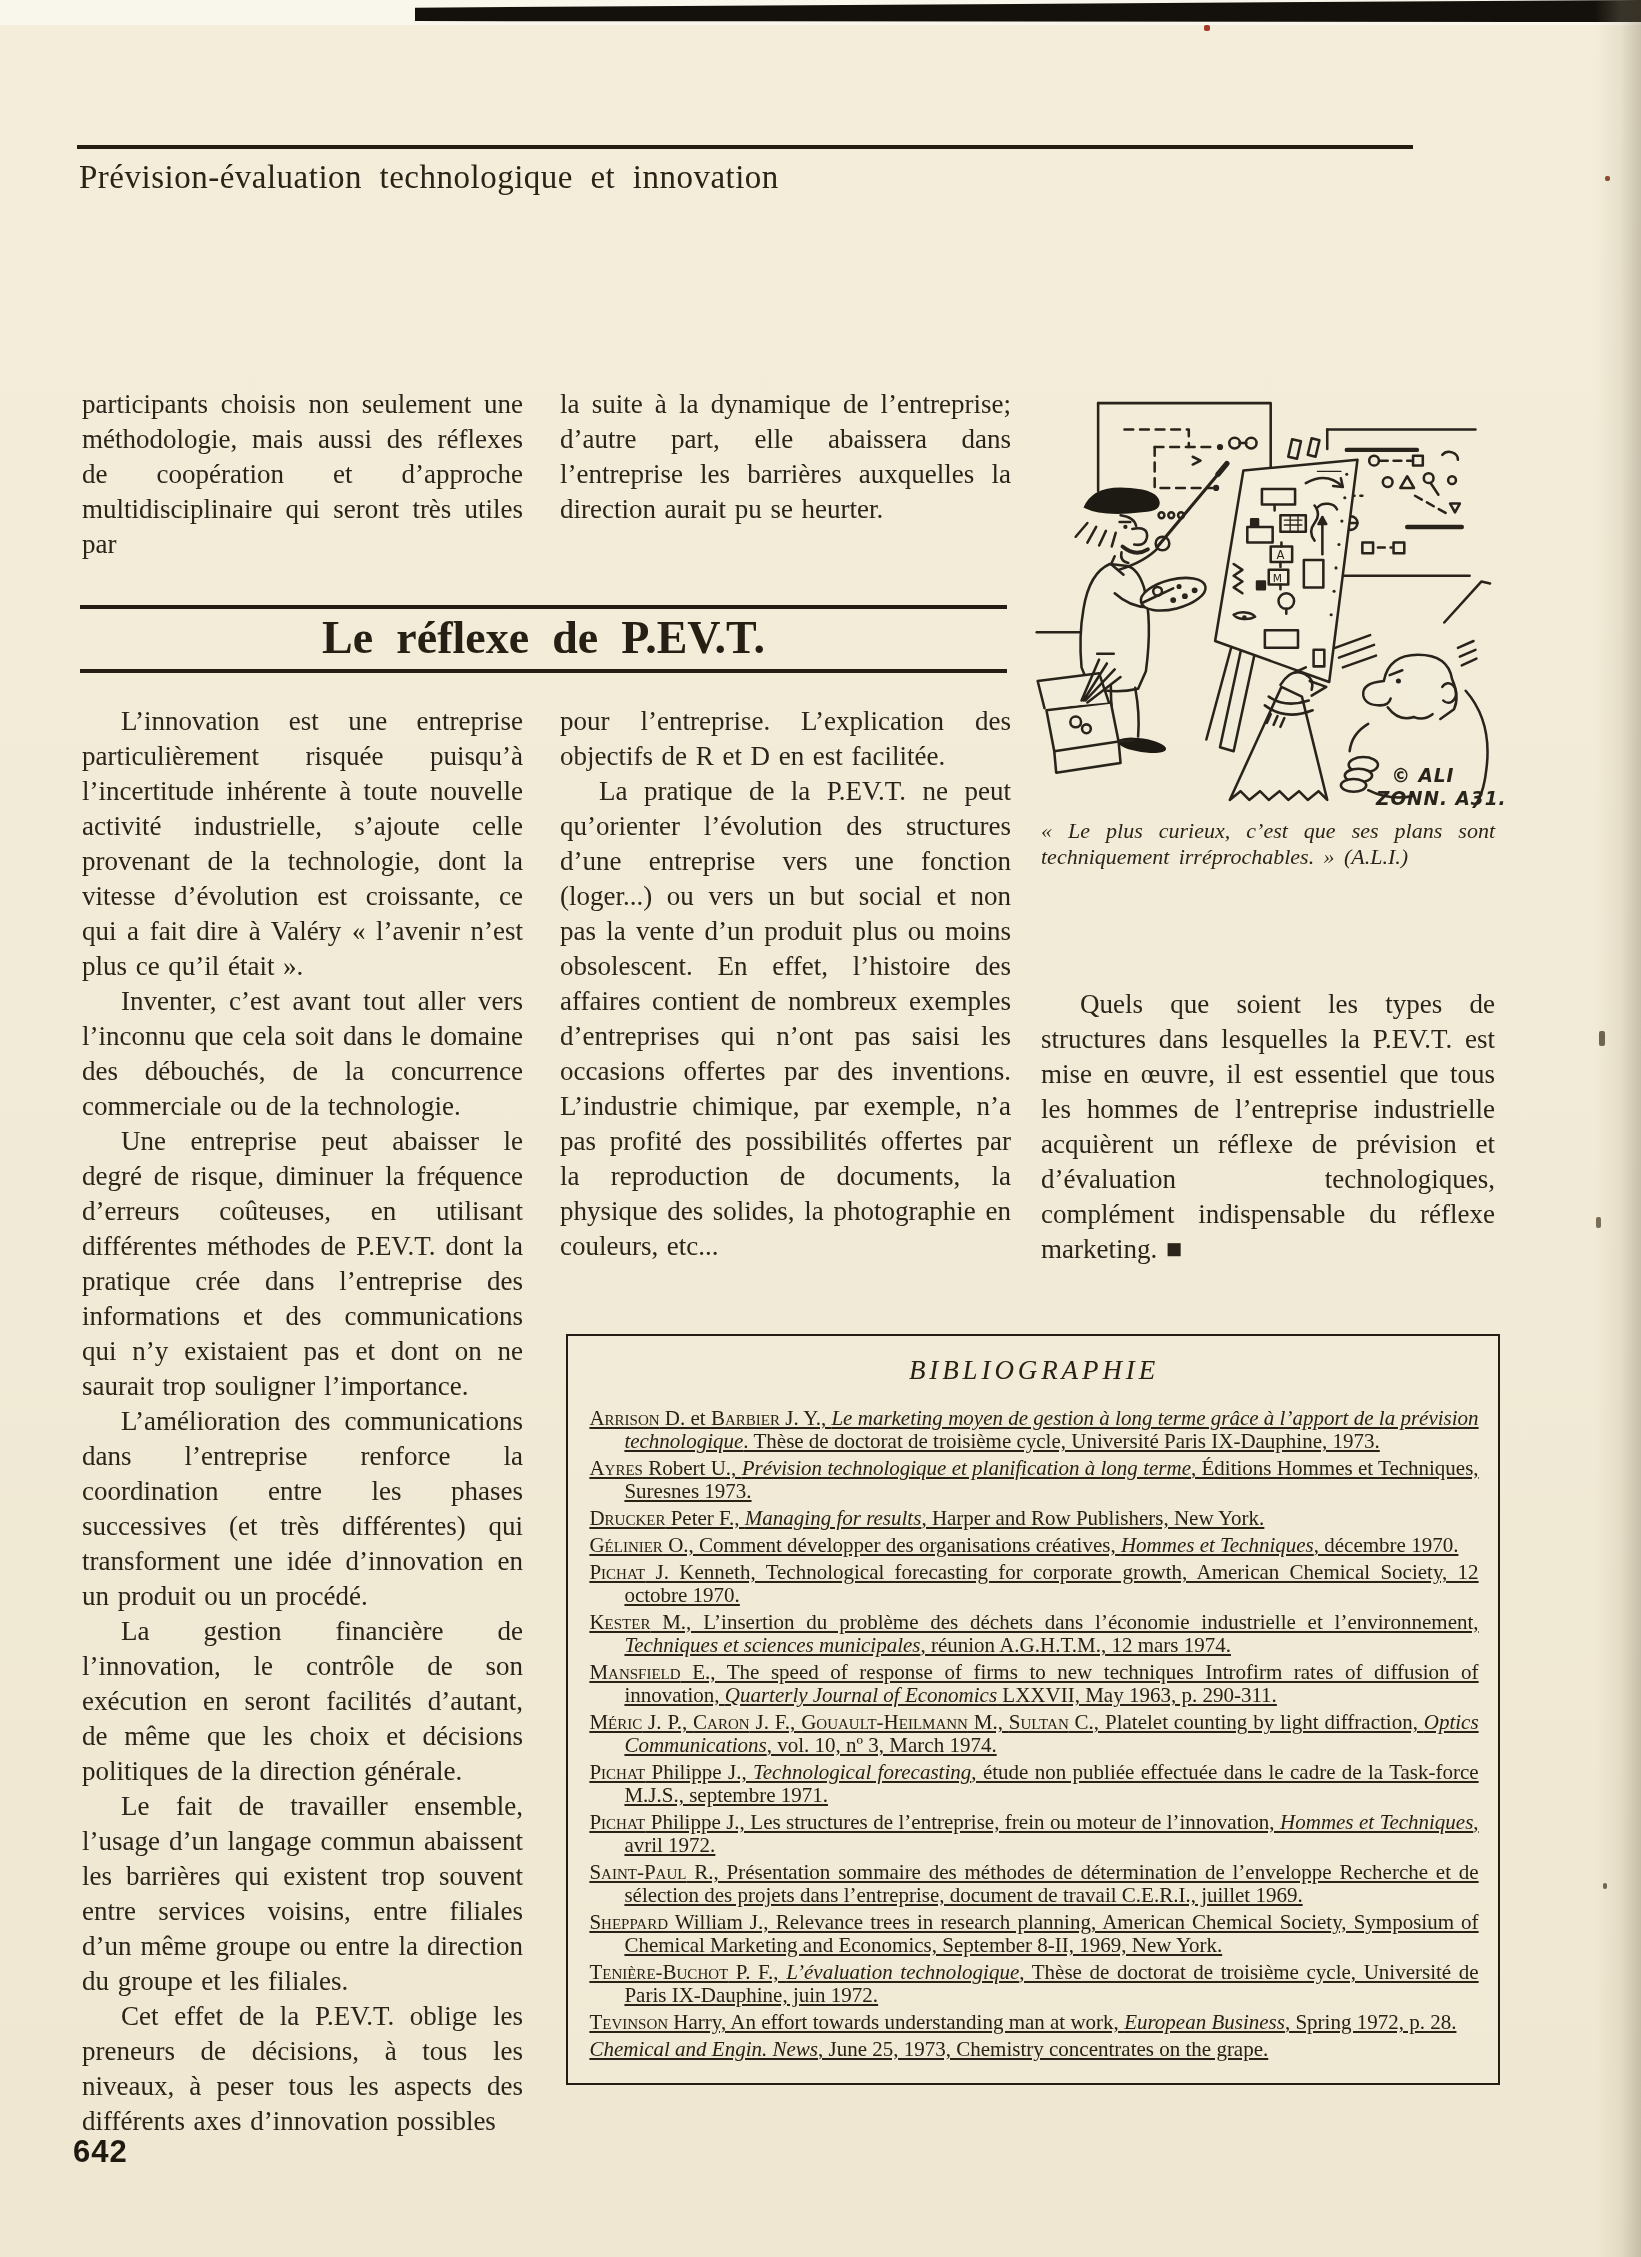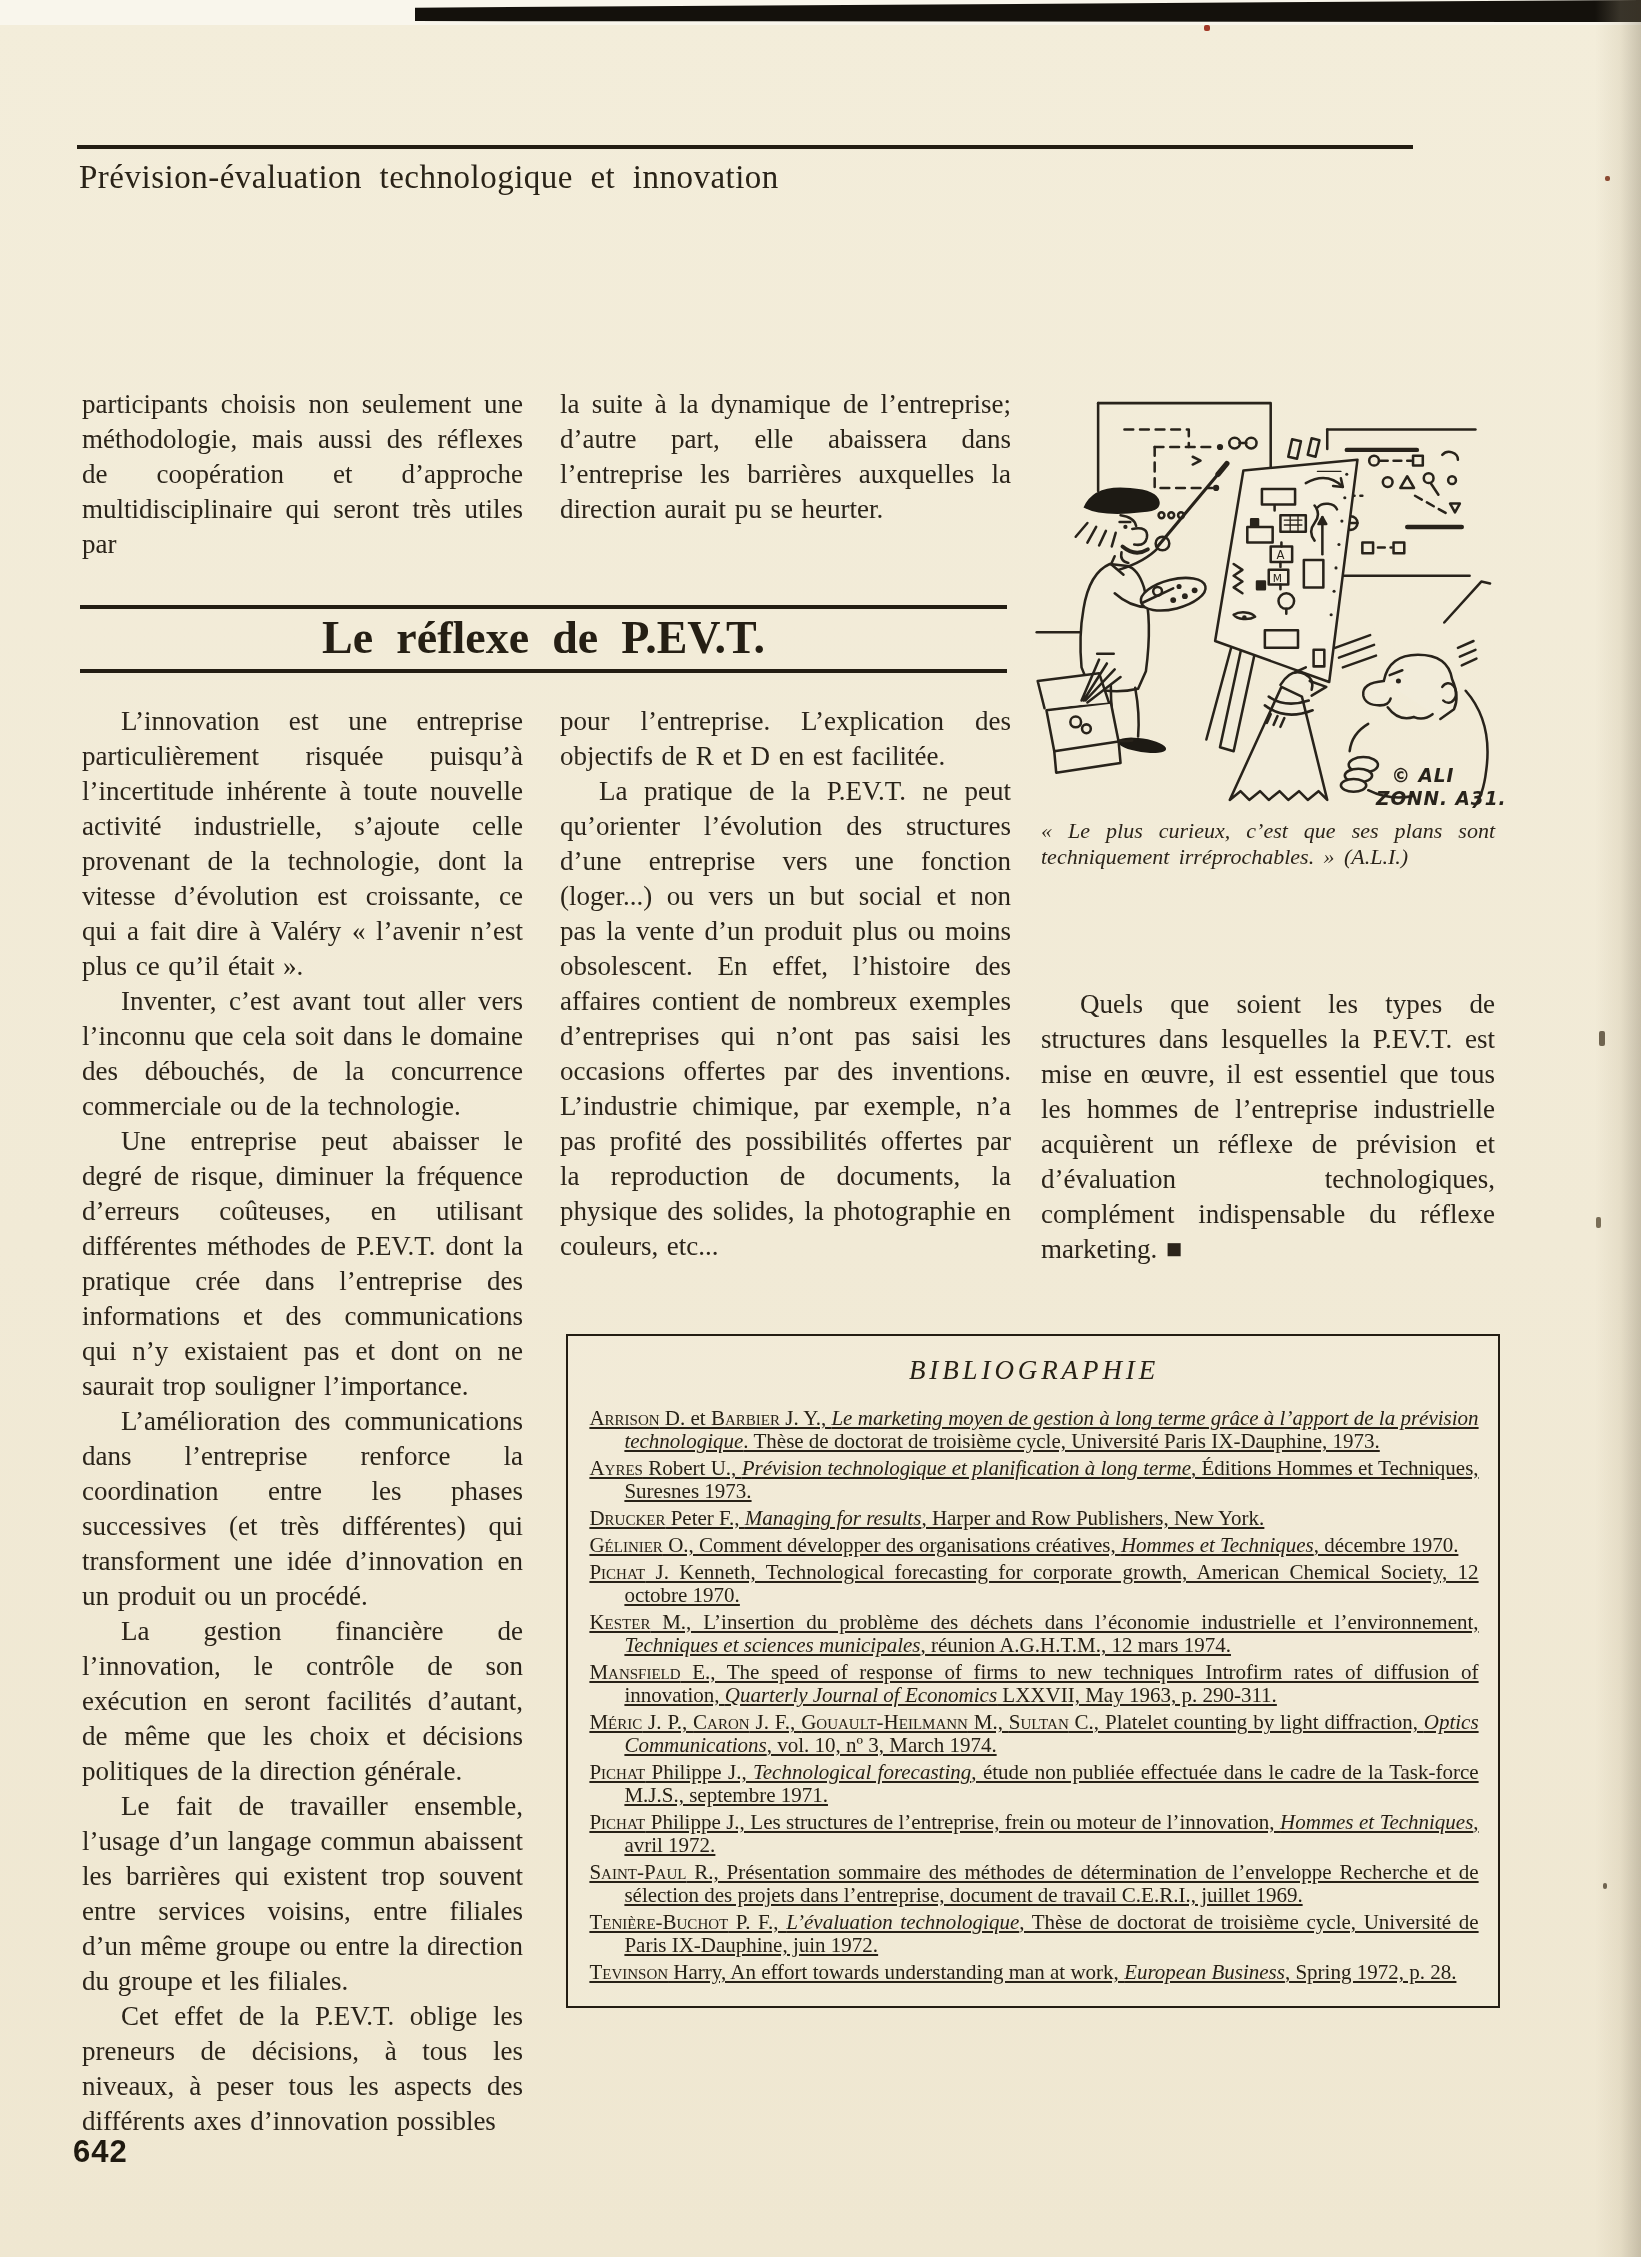--- a/index.html
+++ b/index.html
@@ -266,21 +266,23 @@
         <p class="bib-entry"><span class="sc">Ayres</span><span> Robert U., </span><span class="it">Prévision technologique et planification à long terme</span><span>, Éditions Hommes et Techniques, Suresnes 1973.</span></p>
         <p class="bib-entry"><span class="sc">Drucker</span><span> Peter F., </span><span class="it">Managing for results</span><span>, Harper and Row Publishers, New York.</span></p>
         <p class="bib-entry"><span class="sc">Gélinier</span><span> O., Comment développer des organisations créatives, </span><span class="it">Hommes et Techniques</span><span>, décembre 1970.</span></p>
         <p class="bib-entry"><span class="sc">Pichat</span><span> J. Kenneth, Technological forecasting for corporate growth, American Chemical Society, 12 octobre 1970.</span></p>
         <p class="bib-entry"><span class="sc">Kester</span><span> M., L’insertion du problème des déchets dans l’économie industrielle et l’environnement, </span><span class="it">Techniques et sciences municipales</span><span>, réunion A.G.H.T.M., 12 mars 1974.</span></p>
         <p class="bib-entry"><span class="sc">Mansfield</span><span> E., The speed of response of firms to new techniques Introfirm rates of diffusion of innovation, </span><span class="it">Quarterly Journal of Economics</span><span> LXXVII, May 1963, p. 290-311.</span></p>
         <p class="bib-entry"><span class="sc">Méric</span><span> J. P., </span><span class="sc">Caron</span><span> J. F., </span><span class="sc">Gouault-Heilmann</span><span> M., </span><span class="sc">Sultan</span><span> C., Platelet counting by light diffraction, </span><span class="it">Optics Communications</span><span>, vol. 10, nº 3, March 1974.</span></p>
         <p class="bib-entry"><span class="sc">Pichat</span><span> Philippe J., </span><span class="it">Technological forecasting</span><span>, étude non publiée effectuée dans le cadre de la Task-force M.J.S., septembre 1971.</span></p>
         <p class="bib-entry"><span class="sc">Pichat</span><span> Philippe J., Les structures de l’entreprise, frein ou moteur de l’innovation, </span><span class="it">Hommes et Techniques</span><span>, avril 1972.</span></p>
         <p class="bib-entry"><span class="sc">Saint-Paul</span><span> R., Présentation sommaire des méthodes de détermination de l’enveloppe Recherche et de sélection des projets dans l’entreprise, document de travail C.E.R.I., juillet 1969.</span></p>
+        <p class="bib-entry"><span class="sc">Sheppard</span><span> William J., Relevance trees in research planning, American Chemical Society, Symposium of Chemical Marketing and Economics, September 8-II, 1969, New York.</span></p>
         <p class="bib-entry"><span class="sc">Tenière-Buchot</span><span> P. F., </span><span class="it">L’évaluation technologique</span><span>, Thèse de doctorat de troisième cycle, Université de Paris IX-Dauphine, juin 1972.</span></p>
         <p class="bib-entry"><span class="sc">Tevinson</span><span> Harry, An effort towards understanding man at work, </span><span class="it">European Business</span><span>, Spring 1972, p. 28.</span></p>
+        <p class="bib-entry"><span class="it">Chemical and Engin. News</span><span>, June 25, 1973, Chemistry concentrates on the grape.</span></p>
       </div>
   </div>
 
   <div class="page-number">642</div>
 
 </div>
 
 
 </body></html>

